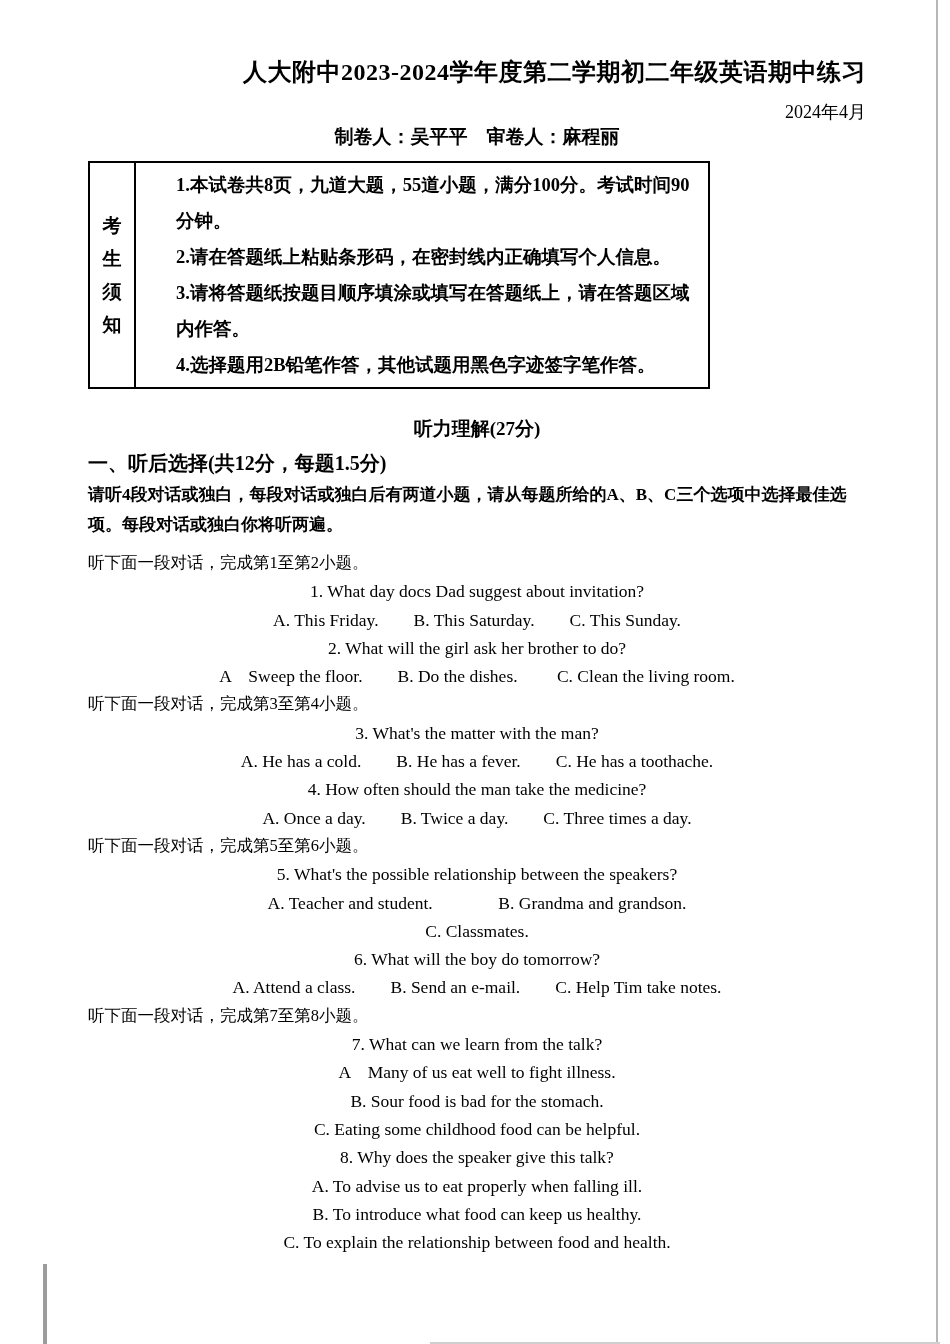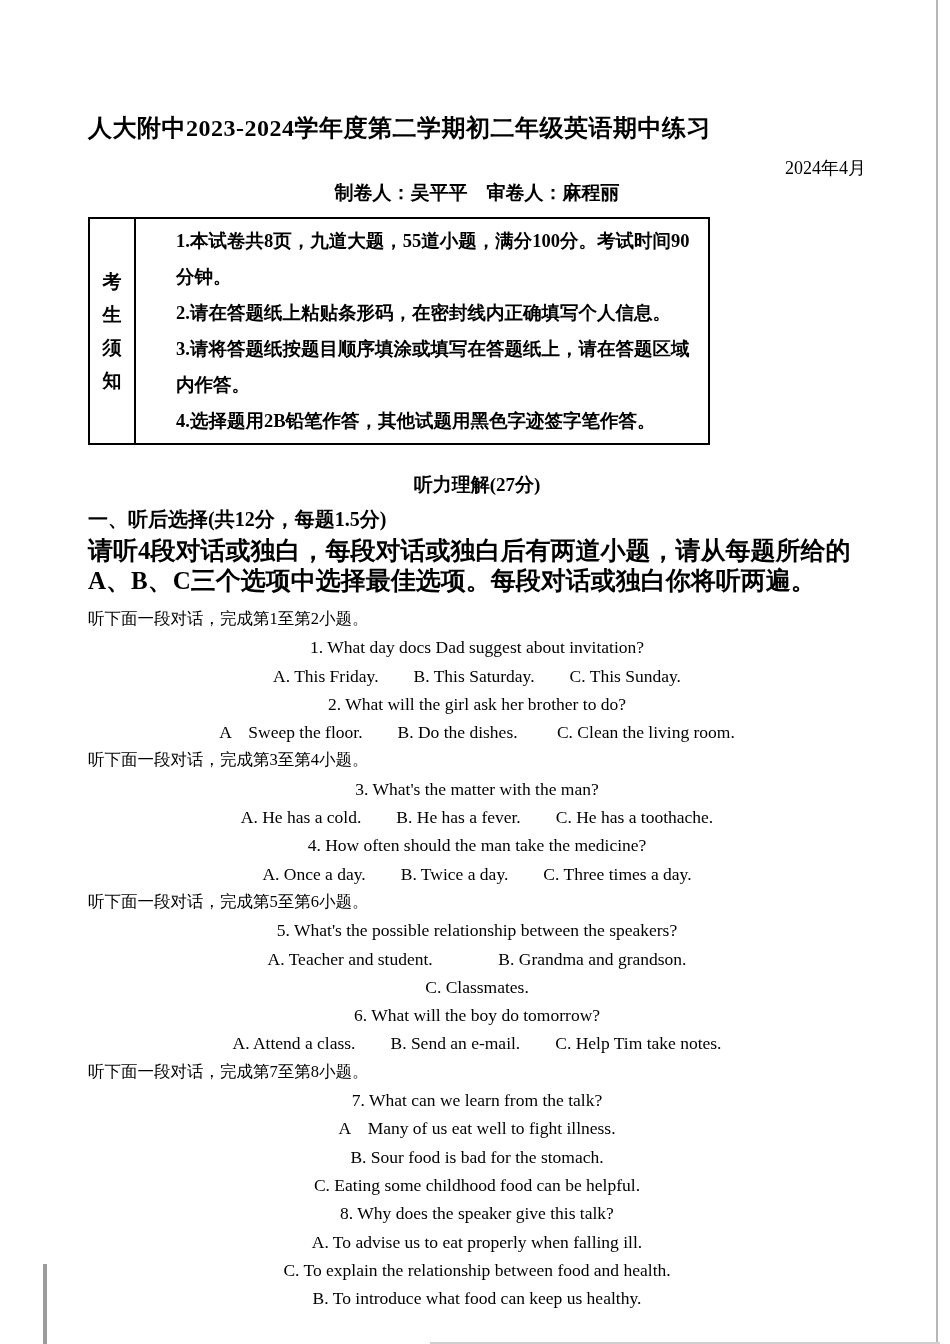--- a/index.html
+++ b/index.html
@@ -10,22 +10,22 @@
     height:1344px;
     margin:0 auto;
     background:#ffffff;
     overflow:hidden;
     color:#000;
     font-family:"Liberation Serif","DejaVu Serif",serif;
   }
   .content { padding:0 84px 0 88px; }
 
   .title {
-    margin-top:112px;
-    text-align:left;
+    margin-top:56px;
+    text-align:right;
     font-size:24px;
     font-weight:bold;
     letter-spacing:0.5px;
   }
   .date {
     margin-top:12px;
     text-align:right;
     font-size:18px;
   }
   .setters {
@@ -66,21 +66,21 @@
     font-size:19px;
     font-weight:bold;
   }
   .part-title {
     margin-top:8px;
     font-size:20px;
     font-weight:bold;
   }
   .part-instructions {
     margin-top:3px;
-    font-size:25px;
+    font-size:17px;
     font-weight:bold;
     line-height:30px;
   }
 
   .lines { margin-top:9px; }
   .line {
     line-height:28.3px;
     white-space:pre-wrap;
   }
   .line.en { font-size:17.5px;text-align:center; }
@@ -152,22 +152,22 @@
       <div class="line en">C. Classmates.</div>
       <div class="line en">6. What will the boy do tomorrow?</div>
       <div class="line en">A. Attend a class.        B. Send an e-mail.        C. Help Tim take notes.</div>
       <div class="line cn">听下面一段对话，完成第7至第8小题。</div>
       <div class="line en">7. What can we learn from the talk?</div>
       <div class="line en">A    Many of us eat well to fight illness.</div>
       <div class="line en">B. Sour food is bad for the stomach.</div>
       <div class="line en">C. Eating some childhood food can be helpful.</div>
       <div class="line en">8. Why does the speaker give this talk?</div>
       <div class="line en">A. To advise us to eat properly when falling ill.</div>
+      <div class="line en">B. To introduce what food can keep us healthy.</div>
       <div class="line en">C. To explain the relationship between food and health.</div>
-      <div class="line en">B. To introduce what food can keep us healthy.</div>
     </div>
 
   </div>
 
   <div class="artifact-right"></div>
   <div class="artifact-bottom-left"></div>
   <div class="artifact-bottom"></div>
 </div>
 
 </body></html>

